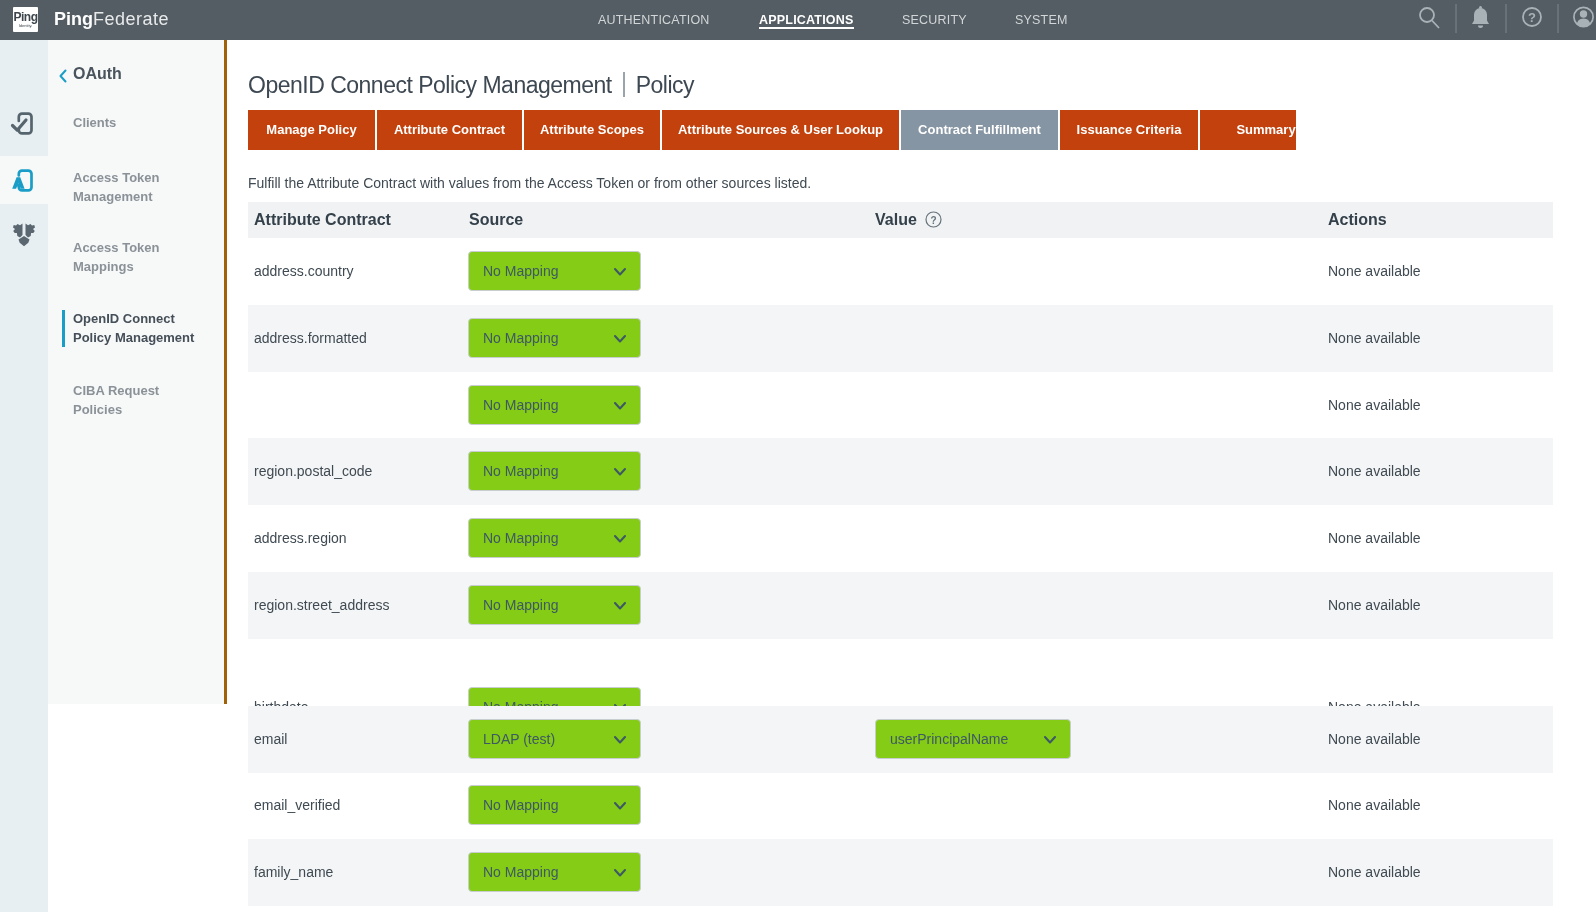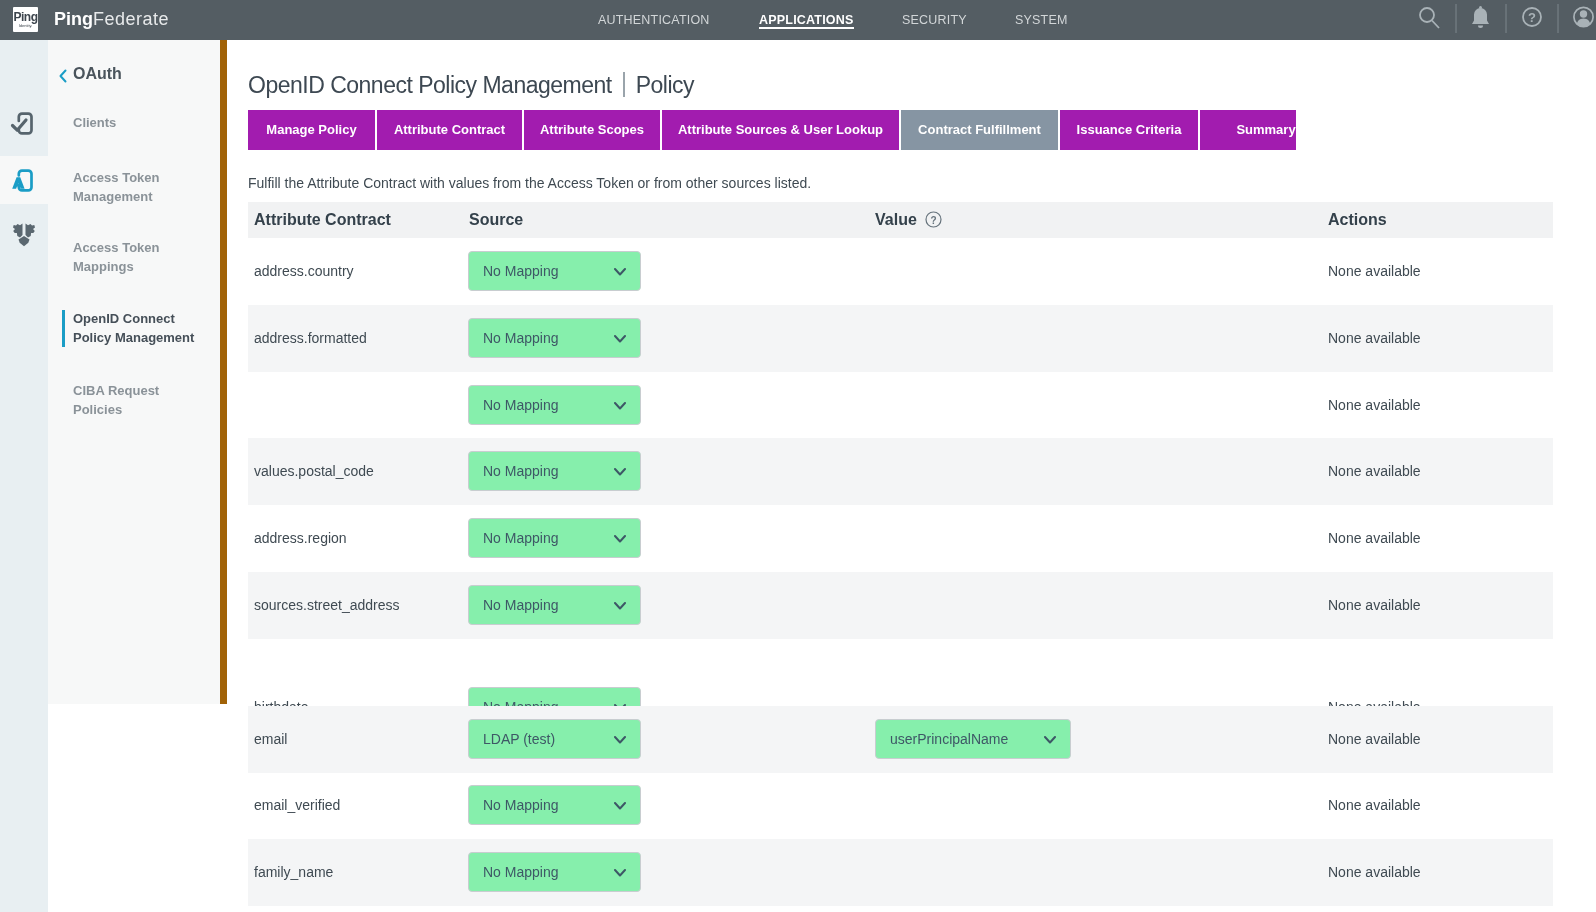--- a/index.html
+++ b/index.html
@@ -21,45 +21,45 @@
     color:#d2d6d8; letter-spacing:0.2px;margin-left:20px; }
   .topnav.active { color:#fff; font-weight:bold; }
   .topnav.active:after { content:""; position:absolute; left:0; right:0; top:27px; height:2px; background:#fff; }
   .topicons { position:absolute; right:0; top:0; height:40px; }
   
   .rail { position:absolute; left:0; top:40px; width:48px; height:872px; background:#e8eff2; }
   .rail .tile { position:absolute; left:0; width:48px; height:48px; }
   .rail .tile.active { background:#f7f8f8; }
   
   .sidebar { position:absolute; left:48px; top:40px; width:179px; height:664px; background:#f7f8f8;
-    border-right:7px solid #a16207; }
+    border-right:3px solid #a16207; }
   .sb-head { position:absolute; left:25px; top:25px; font-size:16px; font-weight:bold; color:#4a545c; }
   .sb-chev { position:absolute; left:11px; top:29px; }
   .sb-item { position:absolute; left:25px; font-size:13px; font-weight:bold; color:#8a9298;
     line-height:19px; width:135px; }
   .sb-item.active { color:#454f58; }
   .sb-bar { position:absolute; left:14px; top:270px; width:3px; height:37px; background:#1a9dc6; }
   
   .main { position:absolute; left:227px; top:40px; width:1369px; height:872px; background:#fff; }
   h1 { position:absolute; left:21px; top:32px; font-size:23px; letter-spacing:-0.5px; font-weight:normal; color:#3d4852; }
   h1 .sep { display:inline-block; width:2px; height:25px; background:#9aa4ab; margin:0 11px;
     vertical-align:-4px; }
   .tabs { position:absolute; left:21px; top:70px; height:40px; white-space:nowrap; font-size:0; }
   .tab { display:inline-block; vertical-align:top; height:40px; line-height:40px; text-align:center;
-    background:#a21caf; color:#fff; font-size:13px; font-weight:bold; margin-right:2px; }
+    background:#c2410c; color:#fff; font-size:13px; font-weight:bold; margin-right:2px; }
   .tab.active { background:#8695a3; }
   .desc { position:absolute; left:21px; top:135px; font-size:14px; color:#3f4a52; }
   .thead { position:absolute; left:21px; top:162px; width:1305px; height:36px; background:#f1f2f3; }
   .th { position:absolute; top:0; height:36px; line-height:36px; font-size:16px; font-weight:bold;
     color:#34414b; }
   .row { position:absolute; left:21px; width:1305px; height:67px; }
   .row.alt { background:#f4f5f6; }
   .cell1 { position:absolute; left:6px; top:0; height:67px; line-height:67px; font-size:14px; color:#3f4a52; }
   .cell4 { position:absolute; left:1080px; top:0; height:67px; line-height:67px; font-size:14px; color:#3f4a52; }
-  .dd { position:absolute; top:13px; height:40px; background:#86efac; border:1px solid #c8cdd0;
+  .dd { position:absolute; top:13px; height:40px; background:#84cc16; border:1px solid #c8cdd0;
     border-radius:4px; font-size:14px; color:#3e5866; line-height:38px; padding-left:14px; }
   .dd svg { position:absolute; right:14px; top:16px; }
   .dd1 { left:220px; width:173px; }
   .dd2 { left:627px; width:196px; }
 </style>
 </head>
 <body>
 
 <div class="topbar">
   <div class="logo-tile">
@@ -170,35 +170,35 @@
         </svg></div>
       <div class="cell4">None available</div>
     </div>
     <div class="row" style="top: 331.6px;">
       <div class="dd dd1">No Mapping<svg width="12" height="8" viewBox="0 0 12 8">
           <path d="M1 1 L6 6.5 L11 1" fill="none" stroke="#3d5866" stroke-width="2" stroke-linecap="round" stroke-linejoin="round"></path>
         </svg></div>
       <div class="cell4">None available</div>
     </div>
     <div class="row alt" style="top: 398.4px;">
-      <div class="cell1">values.postal_code</div>
+      <div class="cell1">region.postal_code</div>
       <div class="dd dd1">No Mapping<svg width="12" height="8" viewBox="0 0 12 8">
           <path d="M1 1 L6 6.5 L11 1" fill="none" stroke="#3d5866" stroke-width="2" stroke-linecap="round" stroke-linejoin="round"></path>
         </svg></div>
       <div class="cell4">None available</div>
     </div>
     <div class="row" style="top: 465.2px;">
       <div class="cell1">address.region</div>
       <div class="dd dd1">No Mapping<svg width="12" height="8" viewBox="0 0 12 8">
           <path d="M1 1 L6 6.5 L11 1" fill="none" stroke="#3d5866" stroke-width="2" stroke-linecap="round" stroke-linejoin="round"></path>
         </svg></div>
       <div class="cell4">None available</div>
     </div>
     <div class="row alt" style="top: 532px;">
-      <div class="cell1">sources.street_address</div>
+      <div class="cell1">region.street_address</div>
       <div class="dd dd1">No Mapping<svg width="12" height="8" viewBox="0 0 12 8">
           <path d="M1 1 L6 6.5 L11 1" fill="none" stroke="#3d5866" stroke-width="2" stroke-linecap="round" stroke-linejoin="round"></path>
         </svg></div>
       <div class="cell4">None available</div>
     </div>
     <div class="row" style="top: 634px;">
       <div class="cell1">birthdate</div>
       <div class="dd dd1">No Mapping<svg width="12" height="8" viewBox="0 0 12 8">
           <path d="M1 1 L6 6.5 L11 1" fill="none" stroke="#3d5866" stroke-width="2" stroke-linecap="round" stroke-linejoin="round"></path>
         </svg></div>

